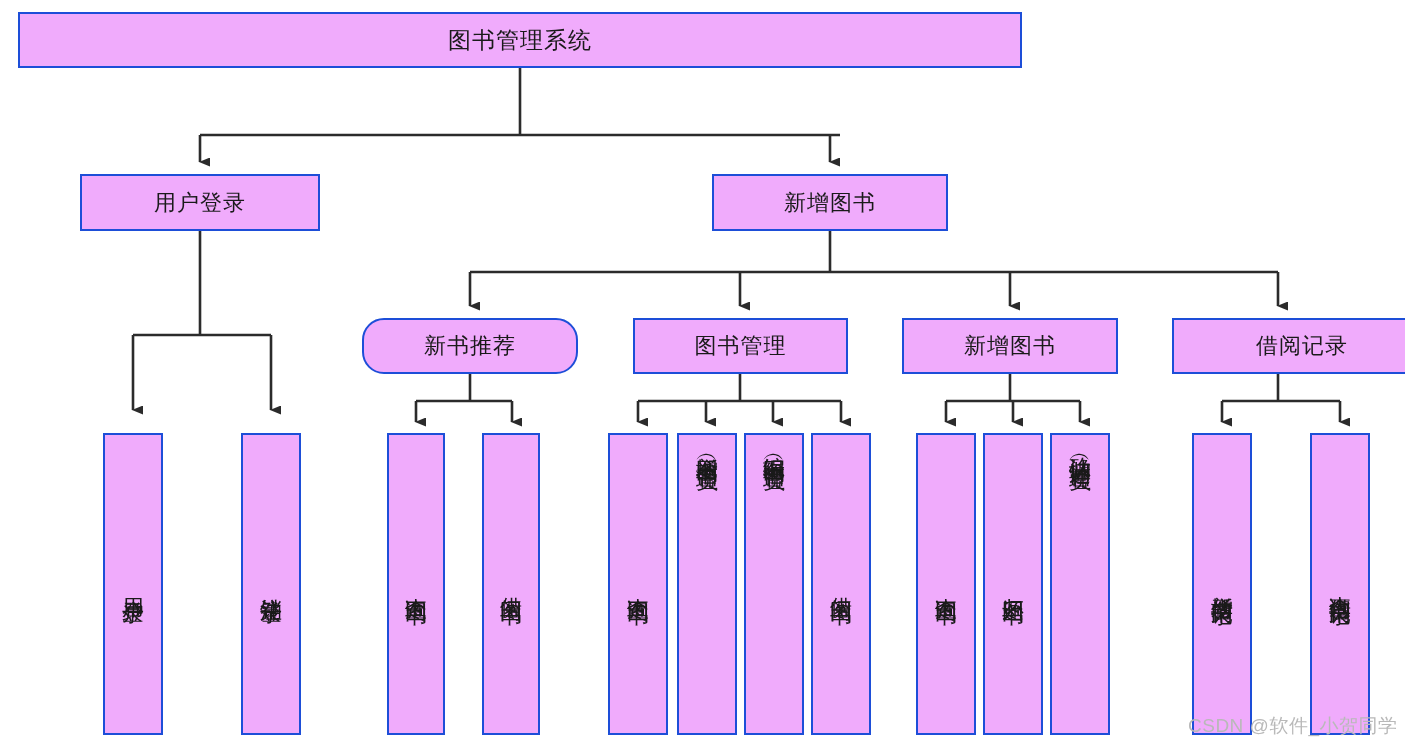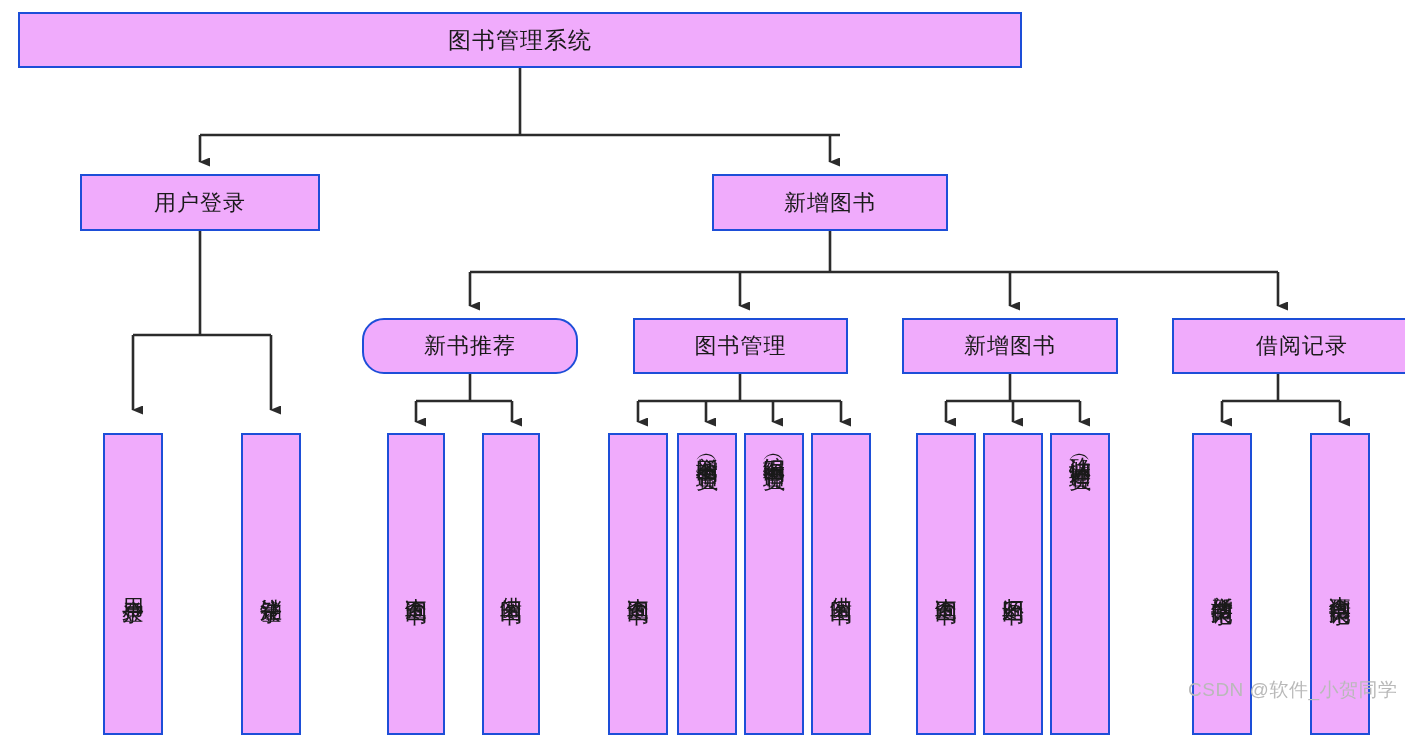--- a/index.html
+++ b/index.html
@@ -139,15 +139,15 @@
   <div class="node vert toptext" style="left:744px; top:433px; width:60px; height:302px;">编辑图书（管理员）</div>
   <div class="node vert" style="left:811px; top:433px; width:60px; height:302px;">借阅图书</div>
 
   <div class="node vert" style="left:916px; top:433px; width:60px; height:302px;">查询图书</div>
   <div class="node vert" style="left:983px; top:433px; width:60px; height:302px;">归还图书</div>
   <div class="node vert toptext" style="left:1050px; top:433px; width:60px; height:302px;">确认归还（管理员）</div>
 
   <div class="node vert" style="left:1192px; top:433px; width:60px; height:302px;">新增借阅记录</div>
   <div class="node vert" style="left:1310px; top:433px; width:60px; height:302px;">查询借阅记录</div>
 
-  <div class="watermark" style="left:1188px; top:677px;text-align:center;">CSDN @软件_小贺同学</div>
+  <div class="watermark" style="left:1188px; top:713px;text-align:center;">CSDN @软件_小贺同学</div>
 
 </div>
 
 </body></html>

